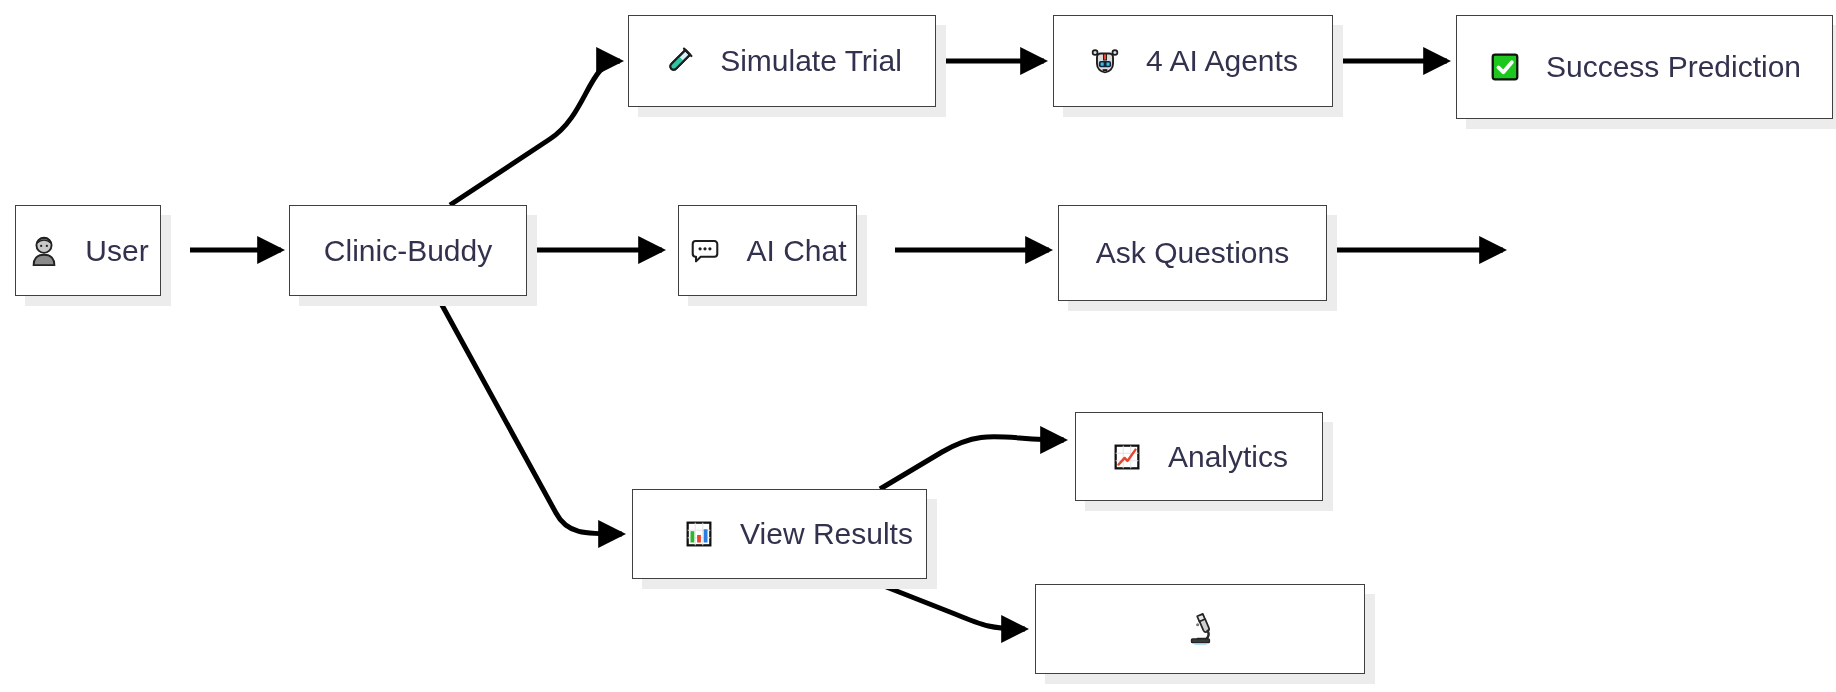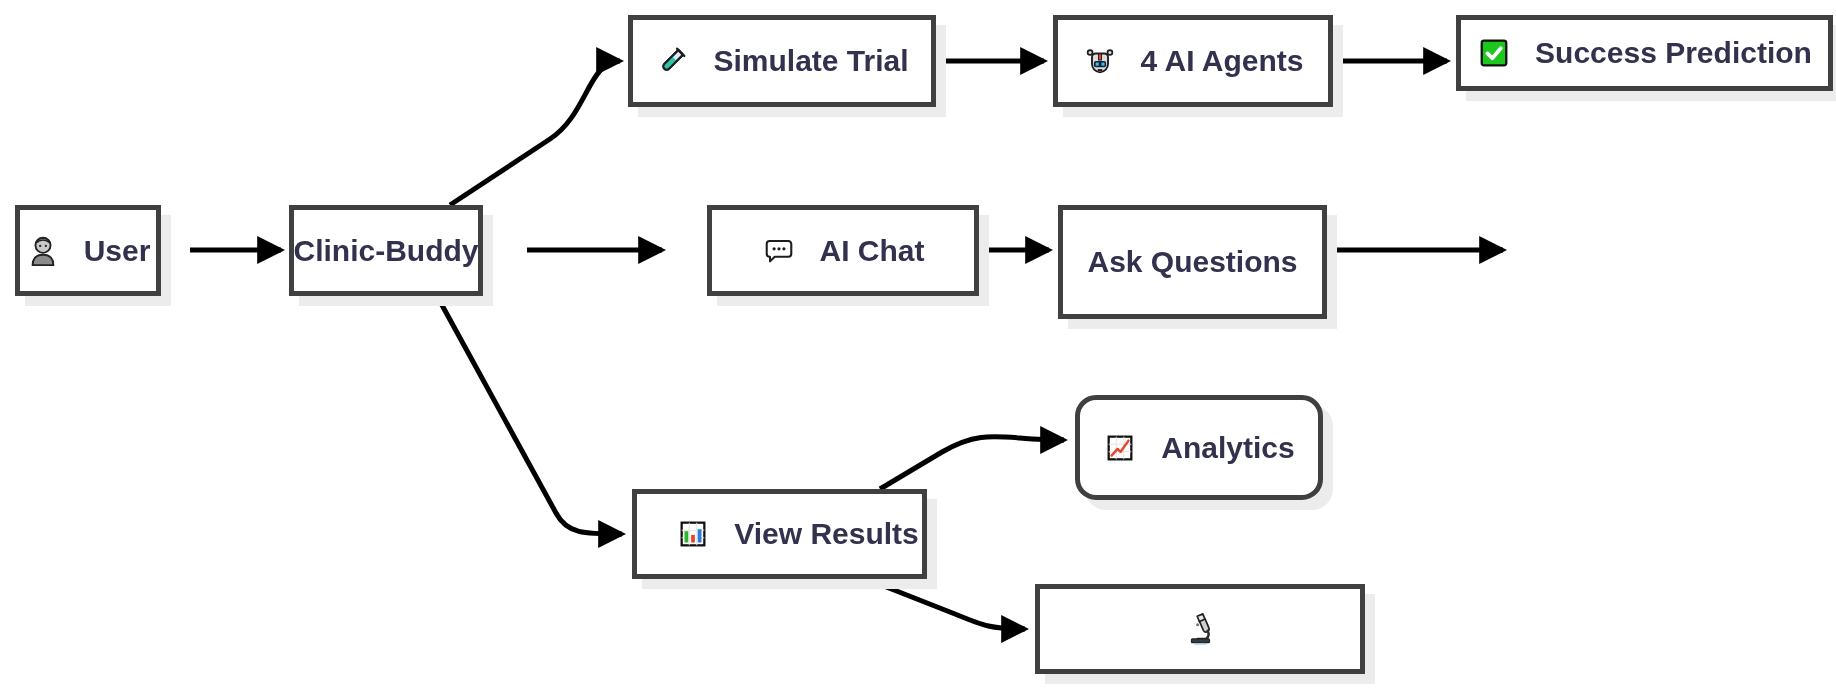--- a/index.html
+++ b/index.html
@@ -8,43 +8,42 @@
     width:1836px;height:692px;
     background:#ffffff;
     font-family:"Liberation Sans", sans-serif;
     overflow:hidden;
   }
   #edges{position:absolute;left:0;top:0;width:1836px;height:692px;}
   .node{
     position:absolute;
     box-sizing:border-box;
     background:#ffffff;
-    border:5px solid #404040;
+    border:1px solid #404040;
     box-shadow:10px 10px 0 #ececec;
     display:flex;align-items:center;justify-content:center;
     gap:24px;
     color:#32324e;
     font-size:30px;
     white-space:nowrap;
-    font-weight:bold;
   }
   .node .icon{display:flex;align-items:center;justify-content:center;width:34px;height:34px;}
   .node .icon svg{width:34px;height:34px;}
   .node .lbl{line-height:1;}
   
   #n-user            {left:15px;  top:205px; width:146px; height:91px;}
-  #n-clinic-buddy    {left:289px; top:205px; width:194px; height:91px;justify-content:center;}
+  #n-clinic-buddy    {left:289px; top:205px; width:238px; height:91px;justify-content:center;}
   #n-simulate-trial  {left:628px; top:15px;  width:308px; height:92px;}
   #n-ai-agents       {left:1053px;top:15px;  width:280px; height:92px;}
-  #n-success-pred    {left:1456px;top:15px;  width:377px; height:76px;}
-  #n-ai-chat         {left:707px; top:205px; width:272px; height:91px;}
-  #n-ask-questions   {left:1058px;top:205px; width:269px; height:114px;}
+  #n-success-pred    {left:1456px;top:15px;  width:377px; height:104px;}
+  #n-ai-chat         {left:678px; top:205px; width:179px; height:91px;}
+  #n-ask-questions   {left:1058px;top:205px; width:269px; height:96px;}
   #n-get-insights    {left:1512px;top:205px; width:256px; height:91px;}
   #n-view-results    {left:632px; top:489px; width:295px; height:90px;padding-left:36px;}
-  #n-analytics       {left:1075px;top:395px; width:248px; height:105px;border-radius:21px;}
+  #n-analytics       {left:1075px;top:412px; width:248px; height:89px;}
   #n-image-analysis  {left:1035px;top:584px; width:330px; height:90px;}
 </style>
 </head>
 <body>
 
 <div id="canvas">
 
   <svg id="edges" viewBox="0 0 1836 692">
     <defs>
       <marker id="ah" viewBox="0 0 10 10" refX="8.5" refY="5" markerWidth="5.6" markerHeight="5.6" orient="auto-start-reverse">

